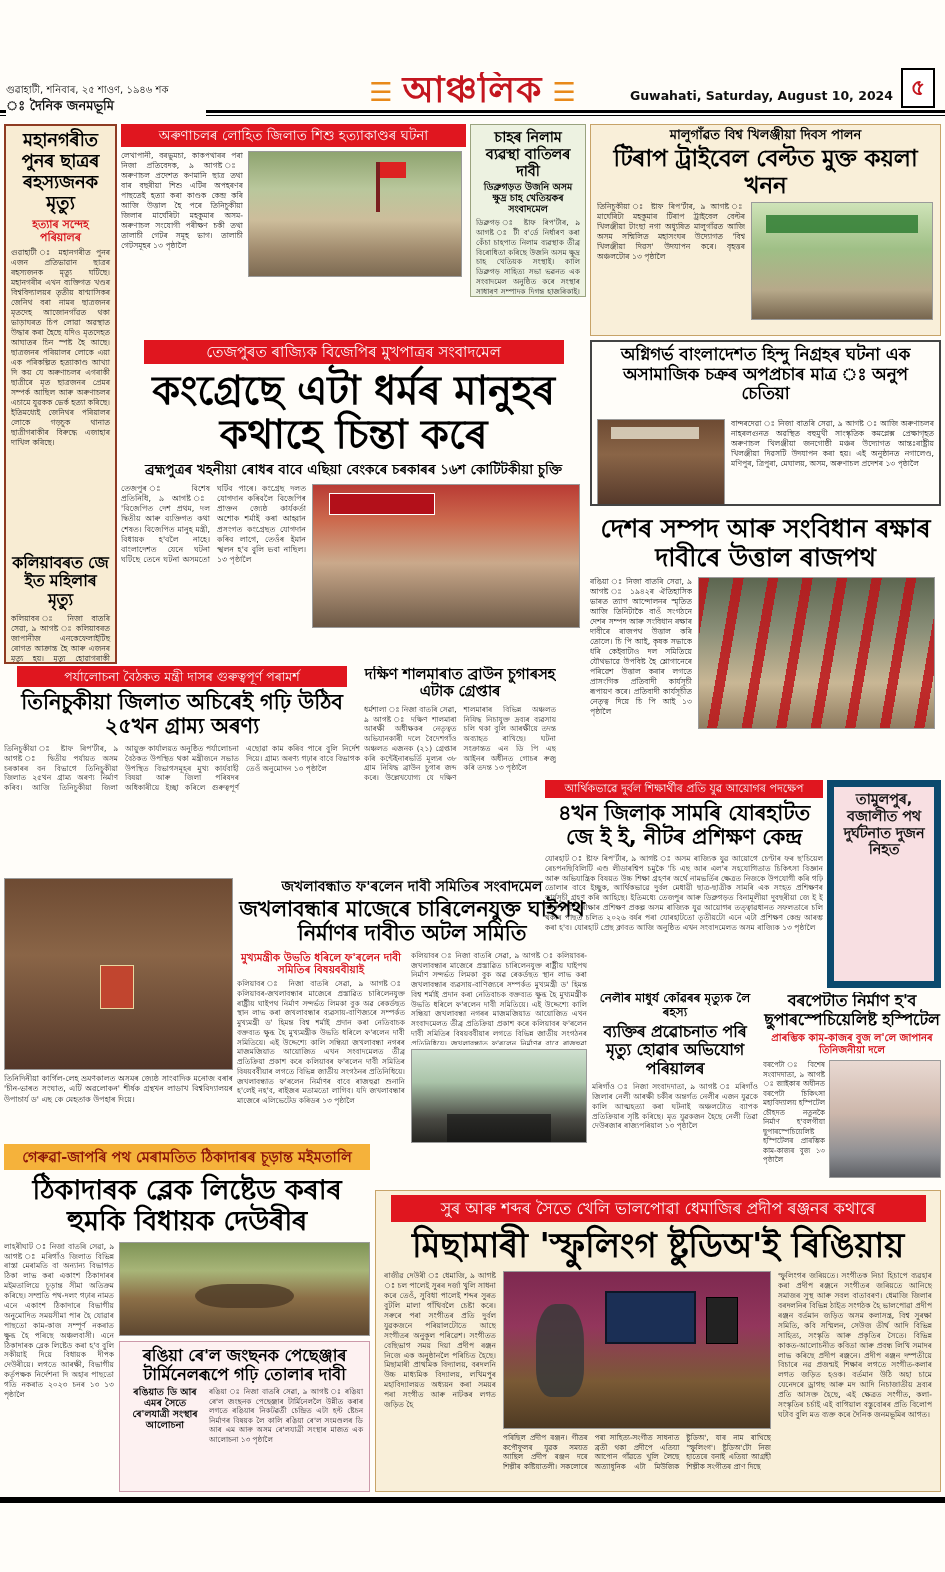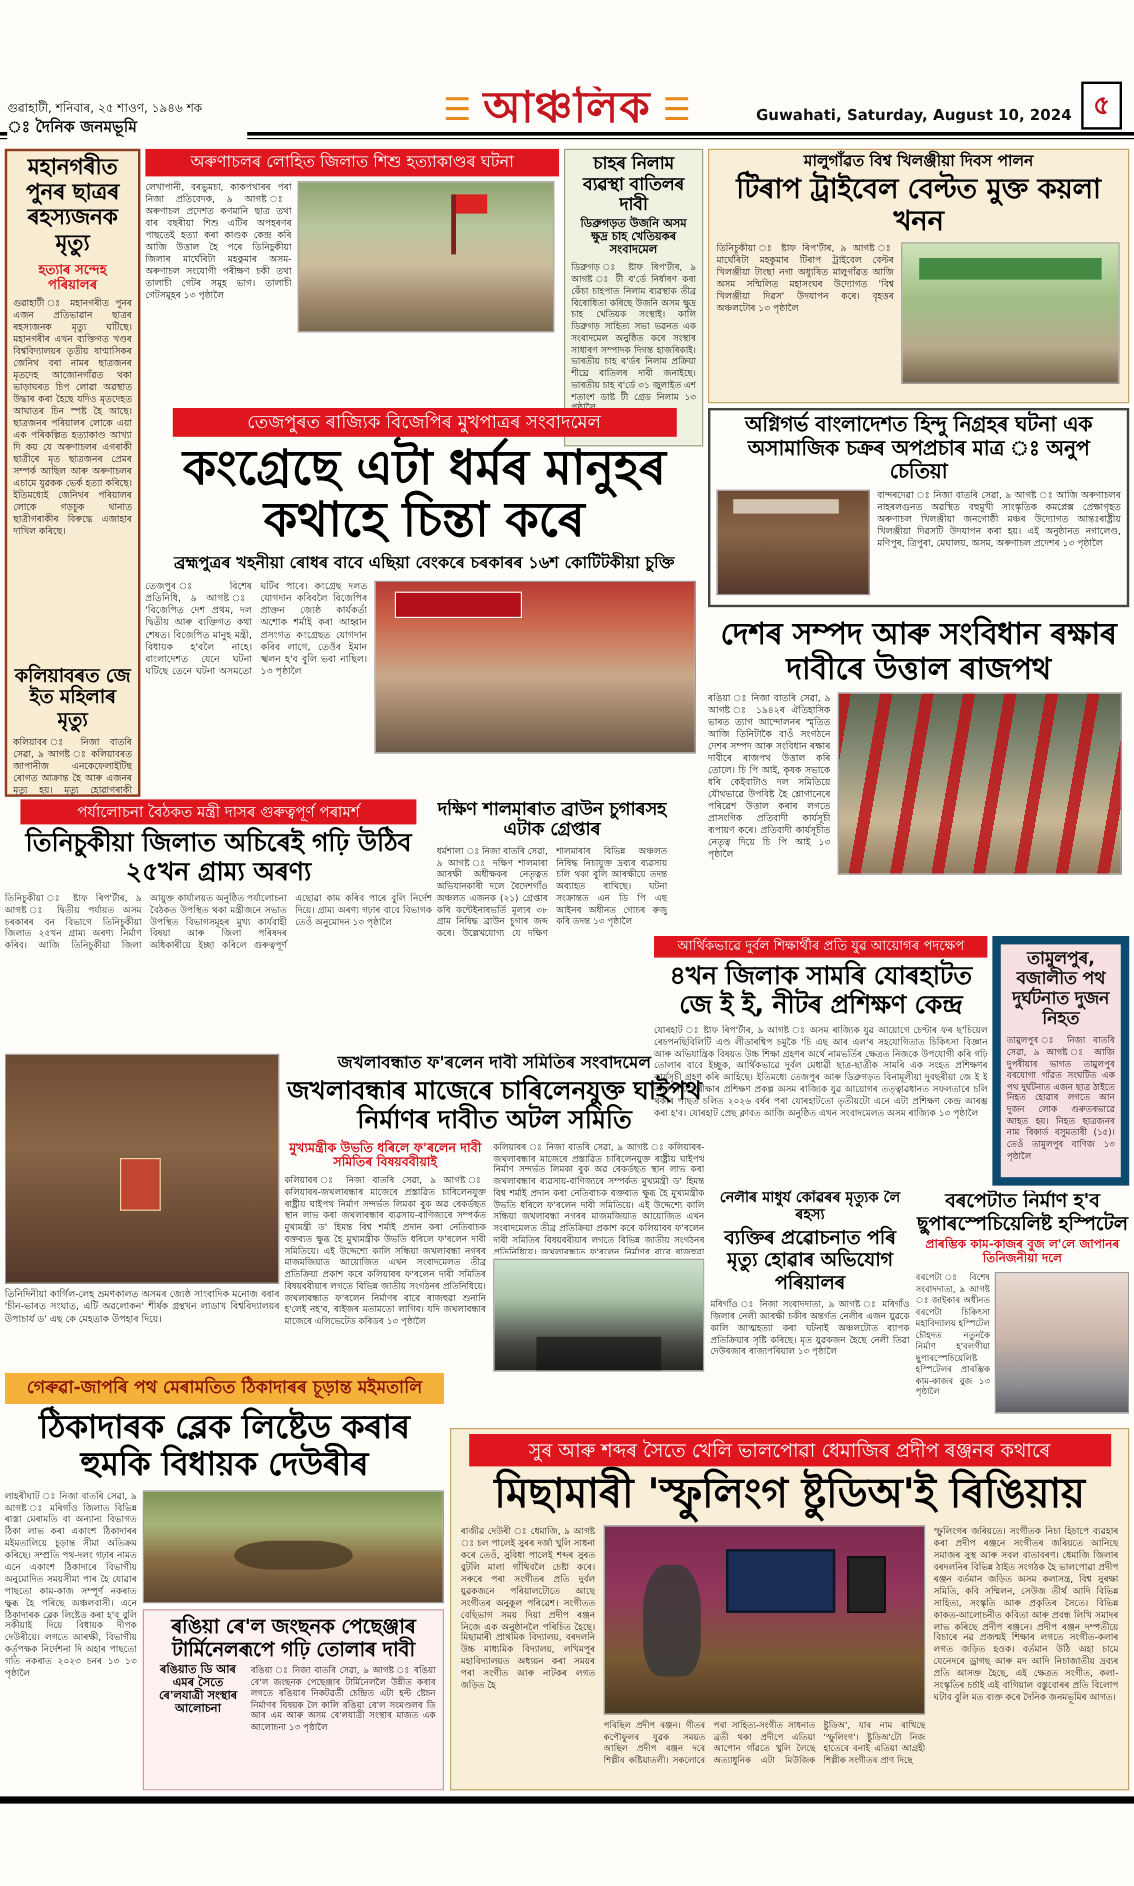--- a/index.html
+++ b/index.html
@@ -63,21 +63,21 @@
     <div class="banner-red" style="height:23px;font-size:13.5px">অৰুণাচলৰ লোহিত জিলাত শিশু হত্যাকাণ্ডৰ ঘটনা</div>
     <div style="display:flex;gap:5px;margin-top:4px">
       <div class="bt" style="font-size:7.6px;width:122px;height:128px;overflow:hidden">লেখাপানী, বৰভুমচা, কাকপথাৰৰ পৰা নিজা প্ৰতিবেদক, ৯ আগষ্ট ঃ অৰুণাচল প্ৰদেশত কণমানি ছাত্ৰ তথা বাৰ বছৰীয়া শিশু এটিৰ অপহৰণৰ পাছতেই হত্যা কৰা কাণ্ডক কেন্দ্ৰ কৰি আজি উত্তাল হৈ পৰে তিনিচুকীয়া জিলাৰ মাৰ্ঘেৰিটা মহকুমাৰ অসম-অৰুণাচল সংযোগী পৰীক্ষণ চকী তথা তালাচী গেটৰ সমূহ ভাগ। তালাচী গেটসমূহৰ  ১৩ পৃষ্ঠালৈ</div>
       <div class="photo ph-crowd" style="width:214px;height:126px">
         <div class="abs" style="left:60%;top:8%;width:4px;height:40%;background:#7a2020"></div>
         <div class="abs" style="left:62%;top:8%;width:26px;height:16px;background:#d22"></div>
       </div>
     </div>
   </div>
 
-  <div class="abs box-green" style="left:470px;top:124px;width:116px;height:248px;padding:4px 5px">
+  <div class="abs box-green" style="left:470px;top:124px;width:116px;height:173px;padding:4px 5px">
     <div class="hl" style="font-size:14.5px">চাহৰ নিলাম ব্যৱস্থা বাতিলৰ দাবী</div>
     <div class="kick" style="font-size:9.5px;margin-top:3px">ডিব্ৰুগড়ত উজনি অসম ক্ষুদ্ৰ চাহ খেতিয়কৰ সংবাদমেল</div>
     <div class="bt" style="font-size:7.4px;margin-top:3px">ডিব্ৰুগড় ঃ ষ্টাফ ৰিপ'ৰ্টাৰ, ৯ আগষ্ট ঃ টী ব'ৰ্ডে নিৰ্ধাৰণ কৰা কেঁচা চাহপাত নিলাম ব্যৱস্থাক তীব্ৰ বিৰোধিতা কৰিছে উজনি অসম ক্ষুদ্ৰ চাহ খেতিয়ক সংস্থাই। কালি ডিব্ৰুগড় সাহিত্য সভা ভৱনত এক সংবাদমেল অনুষ্ঠিত কৰে সংস্থাৰ সাধাৰণ সম্পাদক দিগন্ত হাজৰিকাই। ভাৰতীয় চাহ ব'ৰ্ডৰ নিলাম প্ৰক্ৰিয়া শীঘ্ৰে বাতিলৰ দাবী জনাইছে। ভাৰতীয় চাহ ব'ৰ্ডে ৩১ জুলাইত এশ শতাংশ ডাষ্ট টী গ্ৰেড নিলাম  ১৩ পৃষ্ঠালৈ</div>
   </div>
 
   <div class="abs box-cream2" style="left:590px;top:124px;width:351px;height:212px;padding:3px 6px">
     <div class="kick" style="font-size:13px">মালুগাঁৱত বিশ্ব খিলঞ্জীয়া দিবস পালন</div>
     <div class="hl" style="font-size:23px;margin-top:2px">টিৰাপ ট্ৰাইবেল বেল্টত মুক্ত কয়লা খনন</div>
     <div style="display:flex;gap:6px;margin-top:4px">
       <div class="bt" style="font-size:7.6px;width:148px;height:118px;overflow:hidden">তিনিচুকীয়া ঃ ষ্টাফ ৰিপ'ৰ্টাৰ, ৯ আগষ্ট ঃ মাৰ্ঘেৰিটা মহকুমাৰ টিৰাপ ট্ৰাইবেল বেল্টৰ খিলঞ্জীয়া টাংছা নগা অধ্যুষিত মালুগাঁৱত আজি অসম সন্মিলিত মহাসংঘৰ উদ্যোগত 'বিশ্ব খিলঞ্জীয়া দিৱস' উদযাপন কৰে। বৃহত্তৰ অঞ্চলটোৰ  ১৩ পৃষ্ঠালৈ</div>
@@ -94,21 +94,21 @@
     <div style="display:flex;gap:6px;margin-top:6px">
       <div class="bt cols2" style="font-size:7.8px;width:185px;height:146px;overflow:hidden">তেজপুৰ ঃ বিশেষ প্ৰতিনিধি, ৯ আগষ্ট ঃ 'বিজেপিত দেশ প্ৰথম, দল দ্বিতীয় আৰু ব্যক্তিগত কথা শেষত। বিজেপিত মানুহ মন্ত্ৰী, বিধায়ক হ'বলৈ নাহে। বাংলাদেশত যেনে ঘটনা ঘটিছে তেনে ঘটনা অসমতো ঘটিব পাৰে। কংগ্ৰেছ দলত যোগদান কৰিবলৈ বিজেপিৰ প্ৰাক্তন জ্যেষ্ঠ কাৰ্যকৰ্তা অশোক শৰ্মাই কৰা আহ্বান প্ৰসংগত কংগ্ৰেছত যোগদান কৰিব লাগে, তেওঁৰ ইমান স্খলন হ'ব বুলি ভবা নাছিল।  ১৩ পৃষ্ঠালৈ</div>
       <div class="photo ph-meeting" style="width:268px;height:144px">
         <div class="abs" style="left:6%;top:6%;width:40%;height:22px;background:#b3101a;border:1px solid #fff"></div>
       </div>
     </div>
   </div>
 
   <div class="abs" style="left:590px;top:340px;width:351px;height:166px;border:2px solid #444;padding:3px 5px">
     <div class="hl" style="font-size:17px">অগ্নিগৰ্ভ বাংলাদেশত হিন্দু নিগ্ৰহৰ ঘটনা এক অসামাজিক চক্ৰৰ অপপ্ৰচাৰ মাত্ৰ ঃ অনুপ চেতিয়া</div>
-    <div style="display:flex;gap:6px;margin-top:4px">
+    <div style="display:flex;gap:6px;margin-top:15px">
       <div class="photo ph-indoor" style="width:128px;height:88px">
         <div class="abs" style="left:10%;top:8%;width:70%;height:12px;background:#e9e2cf;opacity:.8"></div>
       </div>
       <div class="bt" style="font-size:7.6px;flex:1;height:88px;overflow:hidden">বান্দৰদেৱা ঃ নিজা বাতৰি সেৱা, ৯ আগষ্ট ঃ আজি অৰুণাচলৰ নাহৰলগুনত অৱস্থিত বহুমুখী সাংস্কৃতিক কমপ্লেক্স প্ৰেক্ষাগৃহত অৰুণাচল খিলঞ্জীয়া জনগোষ্ঠী মঞ্চৰ উদ্যোগত আন্তঃৰাষ্ট্ৰীয় খিলঞ্জীয়া দিৱসটি উদযাপন কৰা হয়। এই অনুষ্ঠানত নগালেণ্ড, মণিপুৰ, ত্ৰিপুৰা, মেঘালয়, অসম, অৰুণাচল প্ৰদেশৰ  ১৩ পৃষ্ঠালৈ</div>
     </div>
   </div>
 
   <div class="abs" style="left:590px;top:510px;width:351px;height:266px">
     <div class="hl" style="font-size:25px;margin-top:4px">দেশৰ সম্পদ আৰু সংবিধান ৰক্ষাৰ দাবীৰে উত্তাল ৰাজপথ</div>
     <div style="display:flex;gap:6px;margin-top:5px">
@@ -129,21 +129,20 @@
   </div>
 
   <div class="abs" style="left:545px;top:780px;width:278px;height:208px">
     <div class="banner-red" style="height:18px;font-size:11px">আৰ্থিকভাৱে দুৰ্বল শিক্ষাৰ্থীৰ প্ৰতি যুৱ আয়োগৰ পদক্ষেপ</div>
     <div class="hl" style="font-size:21px;margin-top:3px">৪খন জিলাক সামৰি যোৰহাটত জে ই ই, নীটৰ প্ৰশিক্ষণ কেন্দ্ৰ</div>
     <div class="bt" style="font-size:7.5px;margin-top:4px;height:108px;overflow:hidden">যোৰহাট ঃ ষ্টাফ ৰিপ'ৰ্টাৰ, ৯ আগষ্ট ঃ অসম ৰাজ্যিক যুৱ আয়োগে চেণ্টাৰ ফৰ ছ'চিয়েল ৰেচপনছিবিলিটি এণ্ড লীডাৰশ্বিপ চমুকৈ 'চি এছ আৰ এল'ৰ সহযোগিতাত চিকিৎসা বিজ্ঞান আৰু অভিযান্ত্ৰিক বিষয়ত উচ্চ শিক্ষা গ্ৰহণৰ অৰ্থে নামভৰ্তিৰ ক্ষেত্ৰত নিজকে উপযোগী কৰি গঢ়ি তোলাৰ বাবে ইচ্ছুক, আৰ্থিকভাৱে দুৰ্বল মেধাৱী ছাত্ৰ-ছাত্ৰীক সামৰি এক সংহত প্ৰশিক্ষণৰ কাৰ্যসূচী গ্ৰহণ কৰি আহিছে। ইতিমধ্যে তেজপুৰ আৰু ডিব্ৰুগড়ত বিনামূলীয়া দুবছৰীয়া জে ই ই আৰু নীট পৰীক্ষাৰ প্ৰশিক্ষণ প্ৰকল্প অসম ৰাজ্যিক যুৱ আয়োগৰ তত্ত্বাৱধানত সফলতাৰে চলি থকাৰ পাছত চলিত ২০২৬ বৰ্ষৰ পৰা যোৰহাটতো তৃতীয়টো এনে এটা প্ৰশিক্ষণ কেন্দ্ৰ আৰম্ভ কৰা হ'ব। যোৰহাট প্ৰেছ ক্লাবত আজি অনুষ্ঠিত এখন সংবাদমেলত অসম ৰাজ্যিক  ১৩ পৃষ্ঠালৈ</div>
   </div>
 
   <div class="abs box-pink" style="left:827px;top:780px;width:114px;height:208px;padding:4px 5px">
     <div class="hl" style="font-size:14.5px;color:#111">তামুলপুৰ, বজালীত পথ দুৰ্ঘটনাত দুজন নিহত</div>
-    <div class="bt" style="font-size:7.3px;margin-top:4px">তামুলপুৰ ঃ নিজা বাতৰি সেৱা, ৯ আগষ্ট ঃ আজি দুপৰীয়াৰ ভাগত তামুলপুৰ বৰযোগা গাঁৱত সংঘটিত এক পথ দুৰ্ঘটনাত এজন ছাত্ৰ ঠাইতে নিহত হোৱাৰ লগতে আন দুজন লোক গুৰুতৰভাৱে আহত হয়। নিহত ছাত্ৰজনৰ নাম ৰিকাৰ্ড বসুমতাৰী (১৫)। তেওঁ তামুলপুৰ বাণিজ  ১৩ পৃষ্ঠালৈ</div>
   </div>
 
   <div class="abs" style="left:4px;top:878px;width:229px;height:262px">
     <div class="photo ph-indoor" style="width:229px;height:192px">
       <div class="abs" style="left:42%;top:45%;width:34px;height:44px;background:#c1452f;border:1px solid #e9d7a0"></div>
     </div>
     <div class="bt" style="font-size:7.8px;margin-top:4px">তিনিদিনীয়া কাৰ্গিল-লেহ ভ্ৰমণকালত অসমৰ জ্যেষ্ঠ সাংবাদিক মনোজ বৰাৰ 'চীন-ভাৰত সংঘাত, এটি অৱলোকন' শীৰ্ষক গ্ৰন্থখন লাডাখ বিশ্ববিদ্যালয়ৰ উপাচাৰ্য ড' এছ কে মেহতাক উপহাৰ দিয়ে।</div>
   </div>
 
   <div class="abs" style="left:237px;top:878px;width:350px;height:312px">

